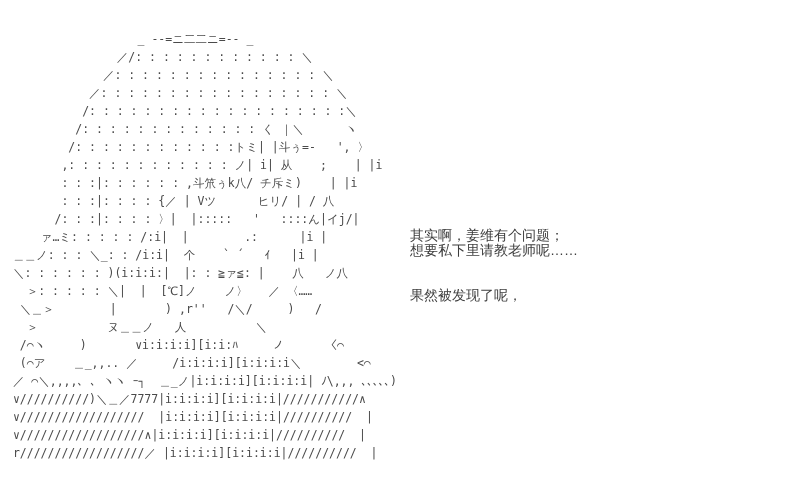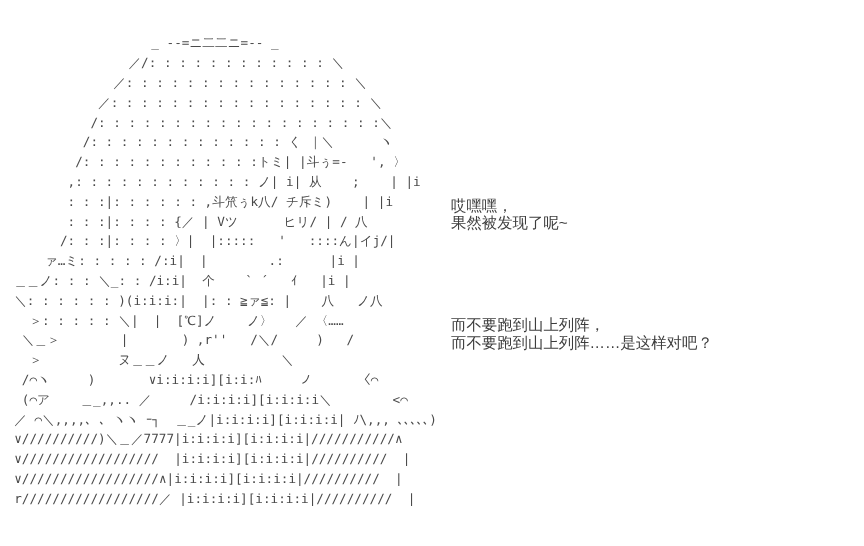--- a/index.html
+++ b/index.html
@@ -65,23 +65,20 @@
    ＞: : : : : ＼|  |  [℃]ノ    ノ〉   ／ 〈……
   ＼＿＞        |       ) ,r''   /＼/     )   /
    ＞          ヌ＿＿ノ   人          ＼
   /⌒ヽ     )       ∨i:i:i:i][i:i:ﾊ     ノ      〈⌒
   (⌒ア    ＿_,,.. ／     /i:i:i:i][i:i:i:i＼        &lt;⌒
  ／ ⌒＼,,,,､ ､ ヽヽ ｰ┐  ＿_ノ|i:i:i:i][i:i:i:i| ﾉ\,,, ､､､､､)
  ∨//////////)＼＿／7777|i:i:i:i][i:i:i:i|///////////∧
  ∨//////////////////  |i:i:i:i][i:i:i:i|//////////  |
  ∨//////////////////∧|i:i:i:i][i:i:i:i|//////////  |
  r//////////////////／ |i:i:i:i][i:i:i:i|//////////  |</pre>
-  <div class="dialogue" id="dlg-group-0">
-      <div class="line">哎嘿嘿，</div>
-      <div class="line">果然被发现了呢~</div>
-    </div>
   <div class="dialogue" id="dlg-group-1">
+      <div class="line">其实啊，姜维有个问题；</div>
+      <div class="line">想要私下里请教老师呢……</div>
     </div>
   <div class="dialogue" id="dlg-group-2">
-      <div class="line">而不要跑到山上列阵，</div>
-      <div class="line">而不要跑到山上列阵……是这样对吧？</div>
+      <div class="line">果然被发现了呢，</div>
     </div>
 </div>
 
 </body></html>

